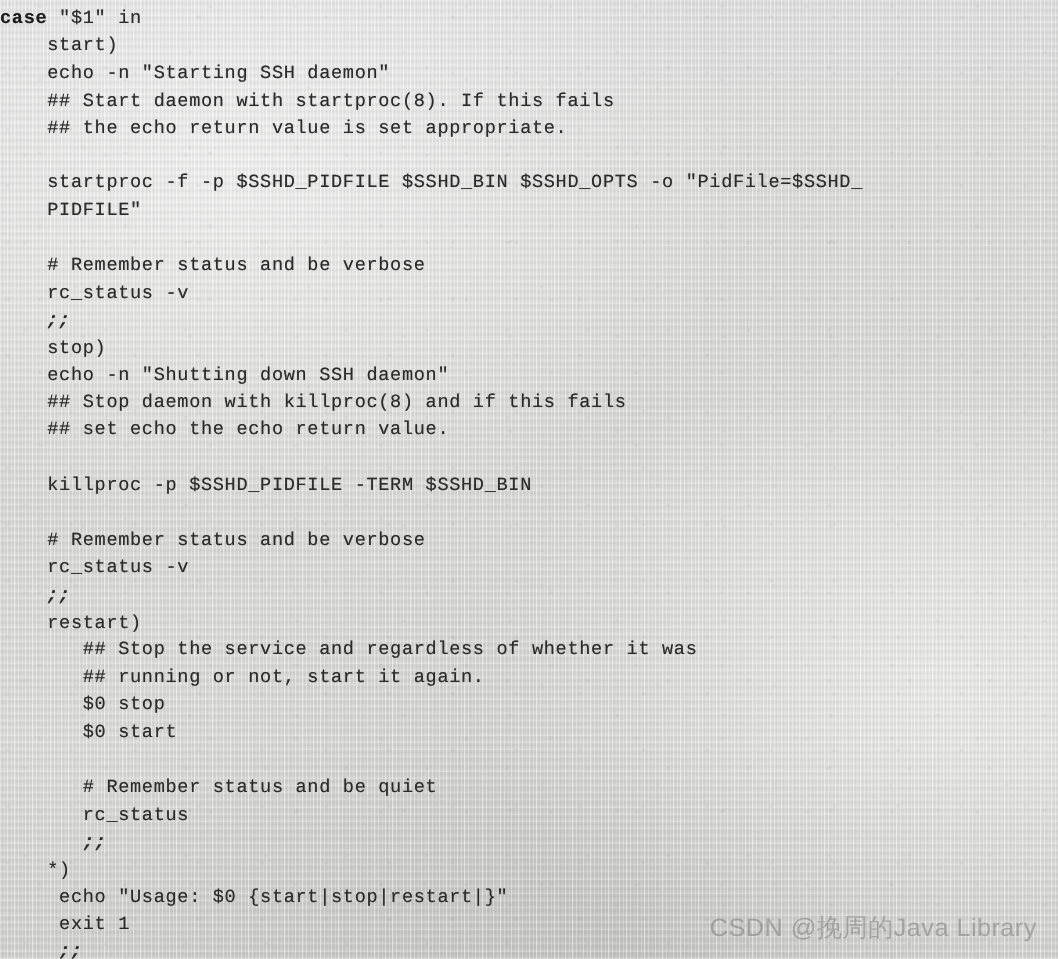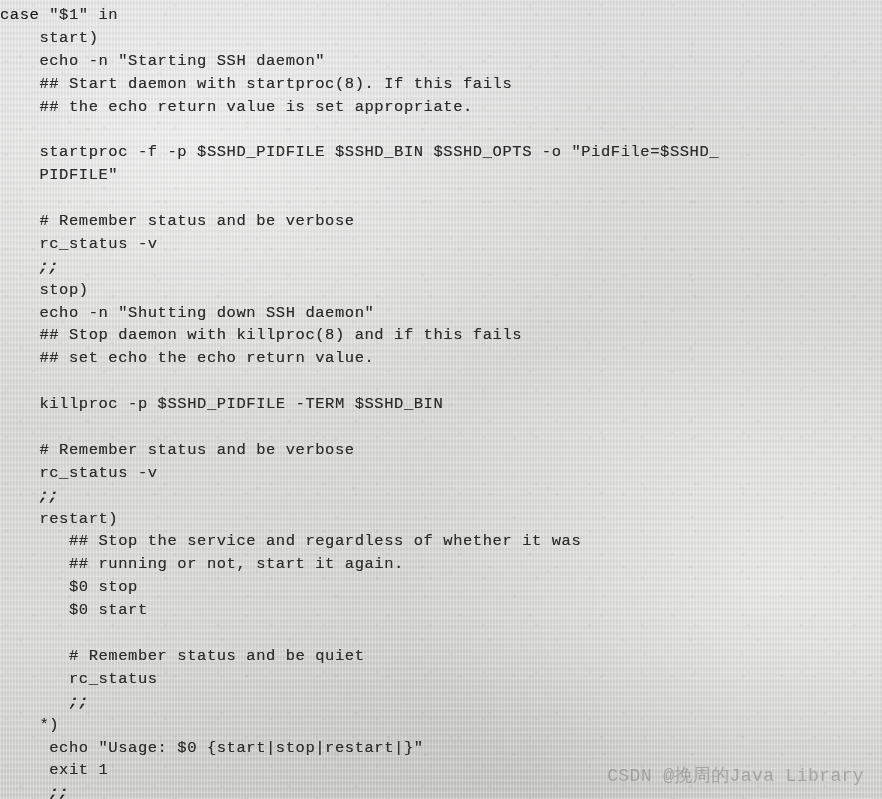--- a/index.html
+++ b/index.html
@@ -71,39 +71,39 @@
   }
 
   .ln.blank {
     color: transparent;
   }
 
   
   .gutter { padding-left: 6px; }
 
   .kw {
-    font-weight: normal;
+    font-weight: bold;
     color: #1c1c1c;
     text-align: center;
   }
 
   
   .semi {
     display: inline-block;
     font-style: italic;
     font-weight: bold;
     transform: skewX(-4deg);
   }
 
   #watermark {
     position: absolute;
     right: 18px;
     bottom: 12px;
-    font-family: Liberation Mono, monospace;
-    font-size: 18px;
+    font-family: Liberation Sans, sans-serif;
+    font-size: 21px;
     letter-spacing: 0.4px;
     color: rgba(120,120,120,0.52);
     white-space: nowrap;
     pointer-events: none;
     user-select: none;
   }
 </style>
 </head>
 <body>
 

